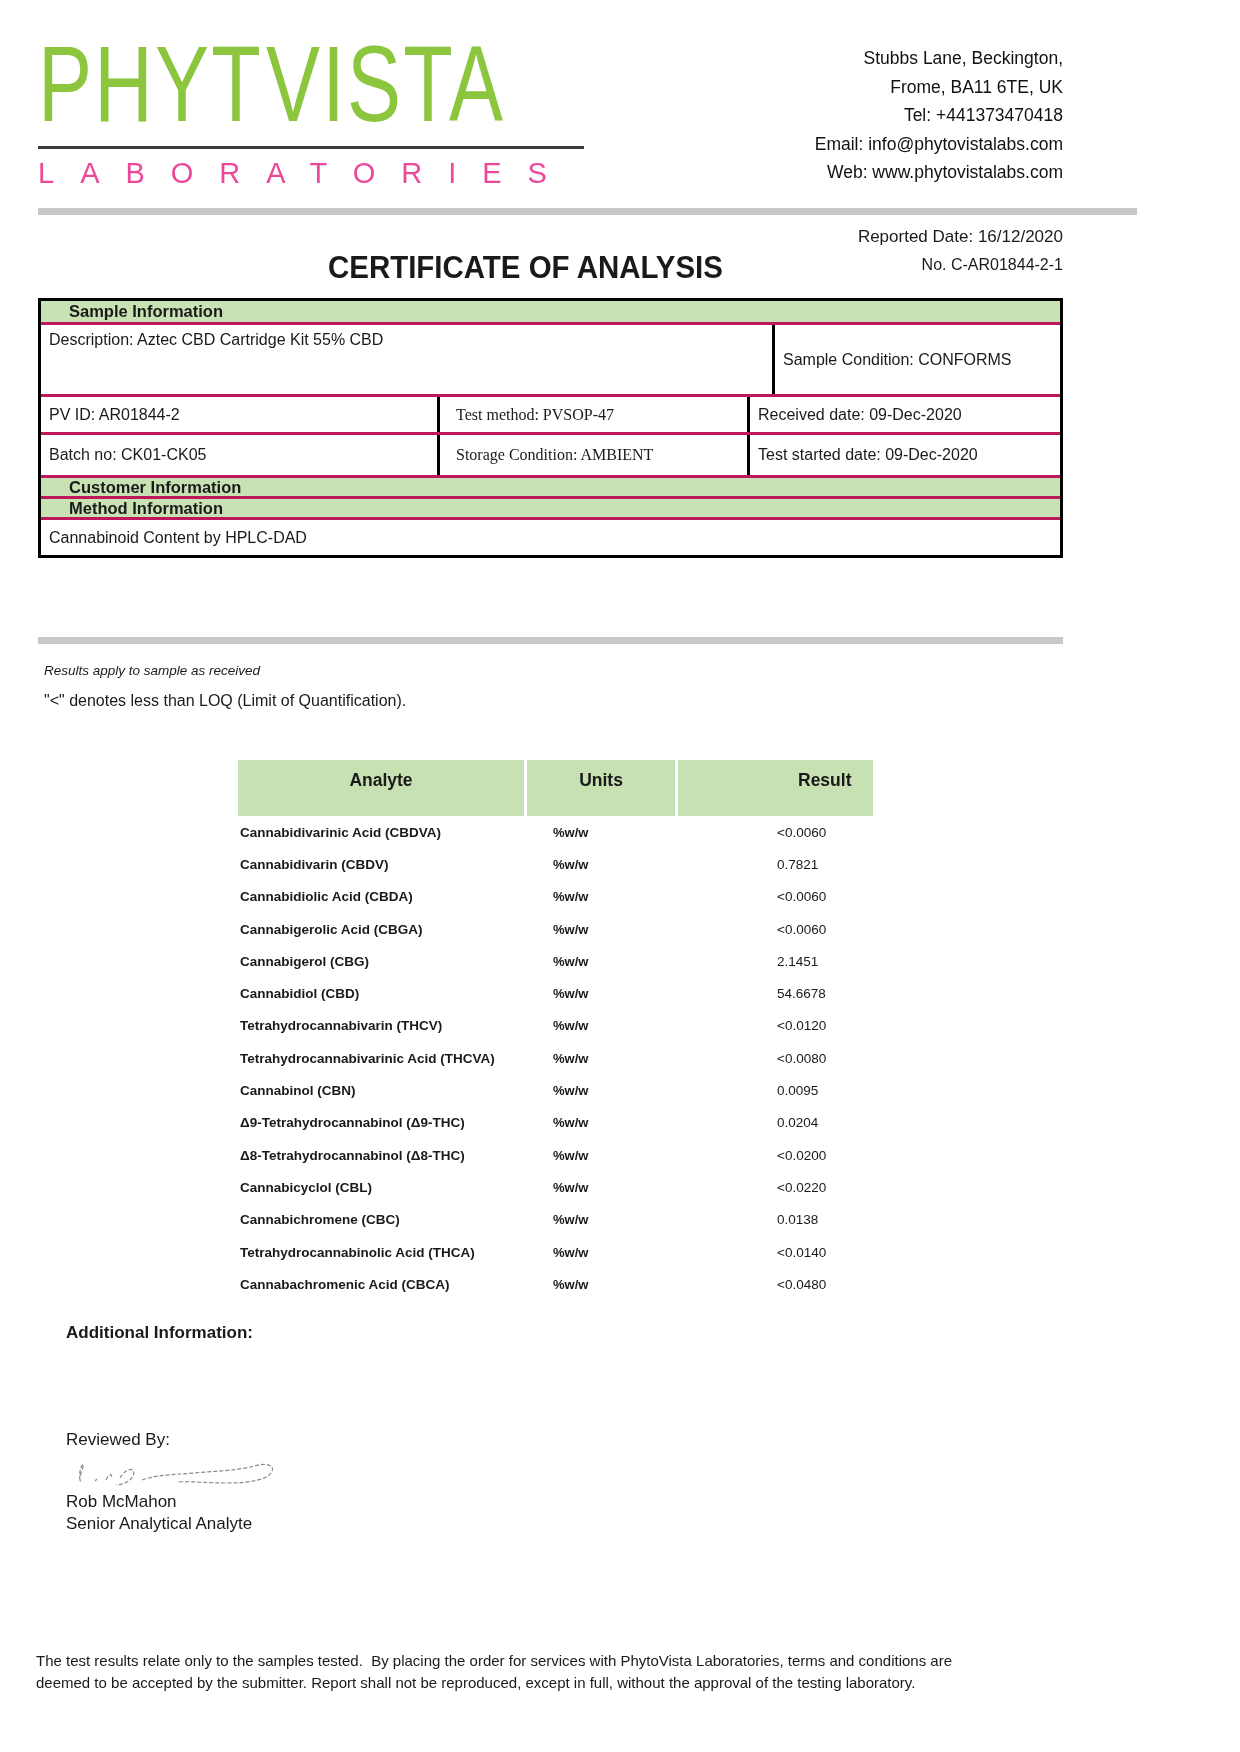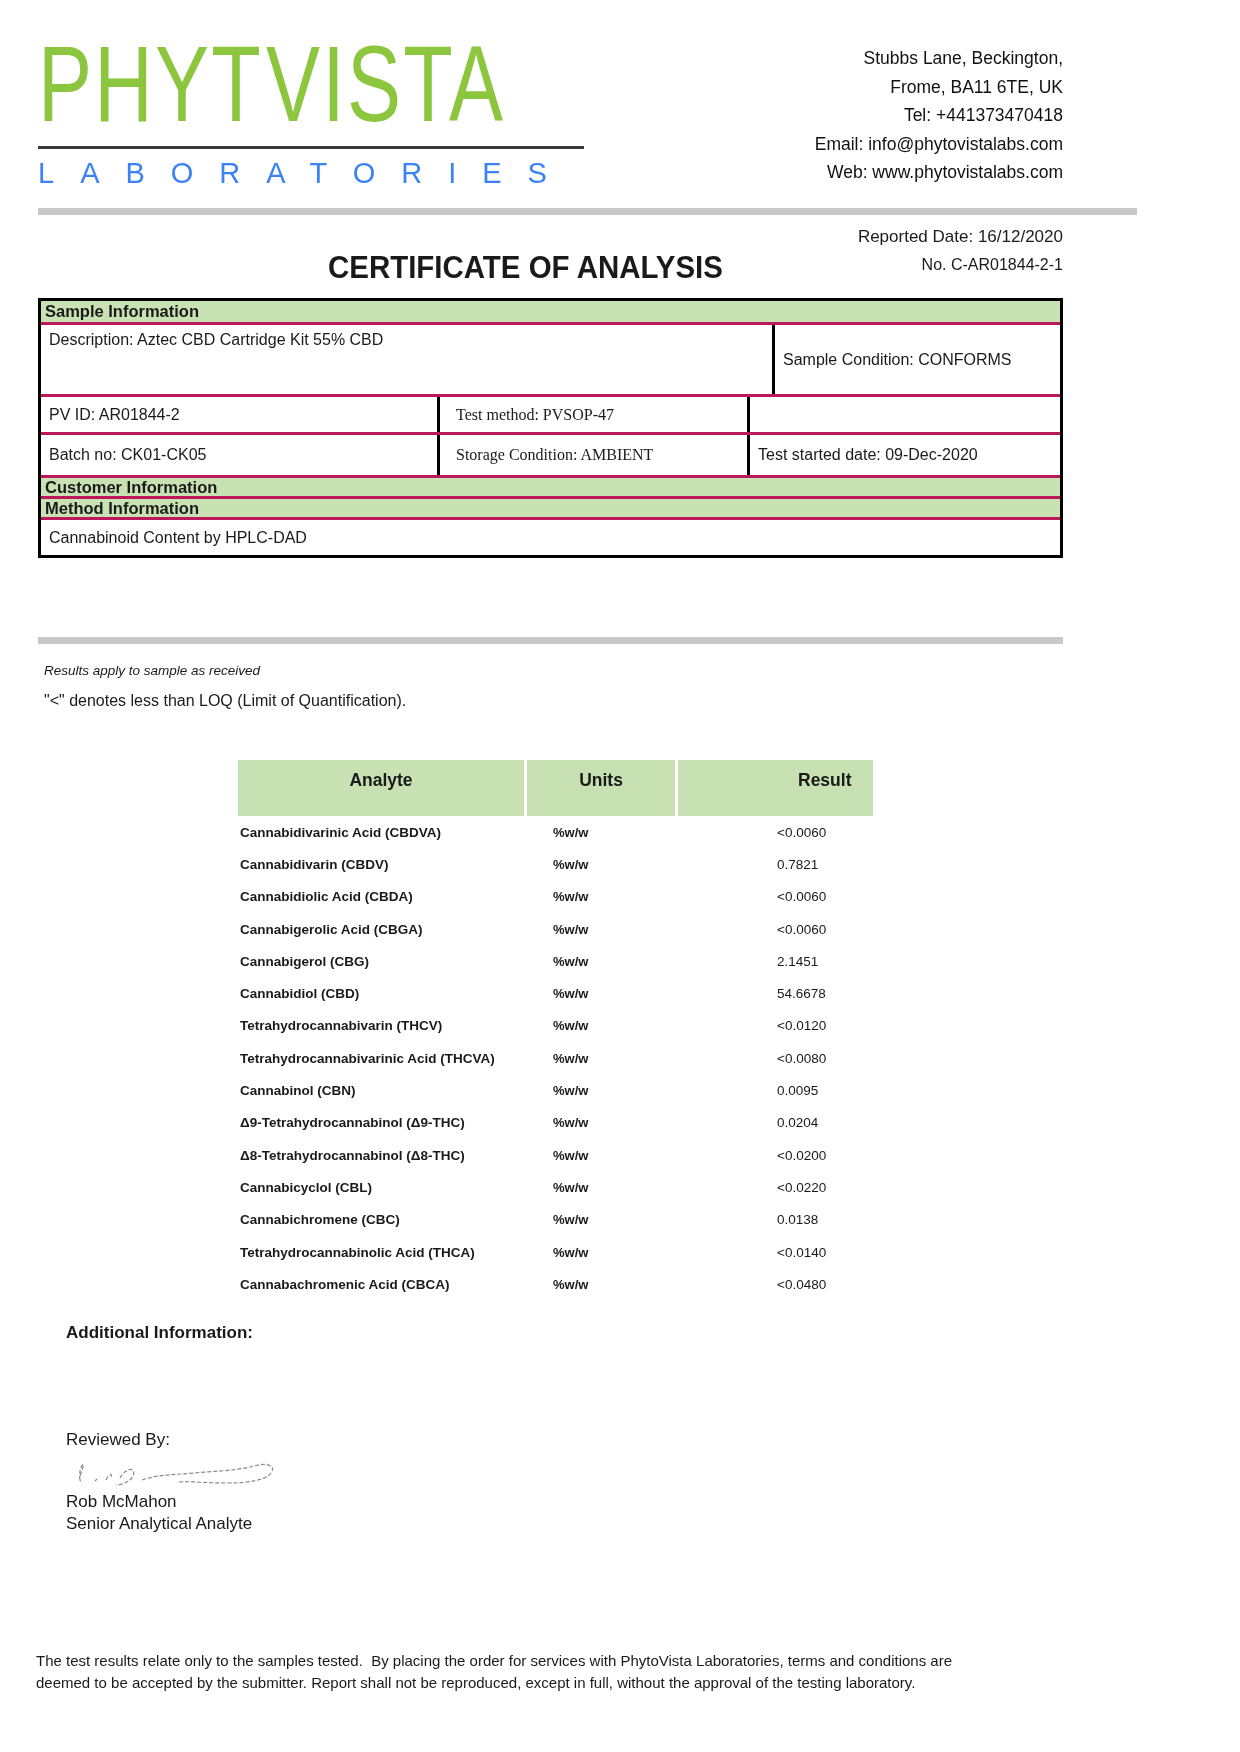--- a/index.html
+++ b/index.html
@@ -8,36 +8,36 @@
     background:#ffffff; font-family:"Liberation Sans", sans-serif;
     color:#1a1a1a; overflow:hidden;
   }
   
   .header { position:absolute; top:30px; left:38px; width:1025px; display:flex; justify-content:space-between; }
   .logo-block { width:556px; }
   .wordmark { display:flex; align-items:center; color:#8cc63f; transform:scaleX(0.75); transform-origin:left center; height:108px; }
   .wordmark .wm-text { font-size:108px; line-height:1; font-weight:400; letter-spacing:3px; white-space:nowrap; }
   .leaf-svg { margin:0 2px; display:block; }
   .logo-rule { height:3px; background:#3a3a3a; margin-top:8px; width:546px; }
-  .logo-sub { font-size:29px; letter-spacing:26px; color:#3b82f6; margin-top:8px; white-space:nowrap; font-weight:400; }
+  .logo-sub { font-size:29px; letter-spacing:26px; color:#ec4899; margin-top:8px; white-space:nowrap; font-weight:400; }
   .contact { text-align:right; font-size:17.5px; line-height:28.5px; padding-top:14px; color:#111; }
   .contact span { display:block; }
   
   .graybar { position:absolute; left:38px; height:7px; background:#c8c8c8; }
   .bar1 { top:208px; width:1099px; }
   .bar2 { top:637px; width:1025px; }
   .reported-date { position:absolute; top:227px; right:177px; font-size:17px; }
   .doc-title { position:absolute; top:250px; left:328px; font-size:31px; font-weight:bold; transform:scaleX(0.95); transform-origin:left; letter-spacing:0; }
   .report-no { position:absolute; top:256px; right:177px; font-size:16px; }
   
   .sinfo { position:absolute; left:38px; top:298px; width:1025px; border:3px solid #000; box-sizing:border-box; font-size:16px; }
   .sinfo .row { border-top:3px solid #be185d; display:flex; box-sizing:border-box; }
   .sinfo .row:first-child { border-top:none; }
   .greenbar { background:#c9e2b4; height:21px; display:flex; align-items:center; }
-  .greenbar .gb-label { font-weight:bold; padding-left:4px; font-size:16.5px; }
+  .greenbar .gb-label { font-weight:bold; padding-left:28px; font-size:16.5px; }
   .gb-split-left { background:#c9e2b4; flex:1 1 auto; display:flex; align-items:center; }
   .gb-gap { width:3px; background:#fff; }
   .gb-split-right { background:#c9e2b4; width:282px; }
   .desc-row { height:72px; }
   .desc-cell { flex:1 1 auto; border-right:3px solid #000; padding:6px 8px; box-sizing:border-box; }
   .cond-cell { width:285px; display:flex; align-items:center; padding-left:8px; box-sizing:border-box; }
   .r3 { height:38px; }
   .r3 .c1 { width:399px; border-right:3px solid #000; display:flex; align-items:center; padding-left:8px; box-sizing:border-box; }
   .r3 .c2 { width:310px; border-right:3px solid #000; display:flex; align-items:center; padding-left:16px; box-sizing:border-box;font-family:Liberation Serif, serif; }
   .r3 .c3 { flex:1; display:flex; align-items:center; padding-left:8px; box-sizing:border-box; }
@@ -112,20 +112,21 @@
       <div class="gb-gap"></div>
       <div class="gb-split-right"></div>
     </div>
     <div class="row desc-row">
       <div class="desc-cell">Description: Aztec CBD Cartridge Kit 55% CBD</div>
       <div class="cond-cell">Sample Condition: CONFORMS</div>
     </div>
     <div class="row r3">
       <div class="c1">PV ID: AR01844-2</div>
       <div class="c2">Test method: PVSOP-47</div>
+      <div class="c3">Received date: 09-Dec-2020</div>
     </div>
     <div class="row r3 batch-row">
       <div class="c1">Batch no: CK01-CK05</div>
       <div class="c2">Storage Condition: AMBIENT</div>
       <div class="c3">Test started date: 09-Dec-2020</div>
     </div>
     <div class="row greenbar">
       <span class="gb-label">Customer Information</span>
     </div>
     <div class="row greenbar">

